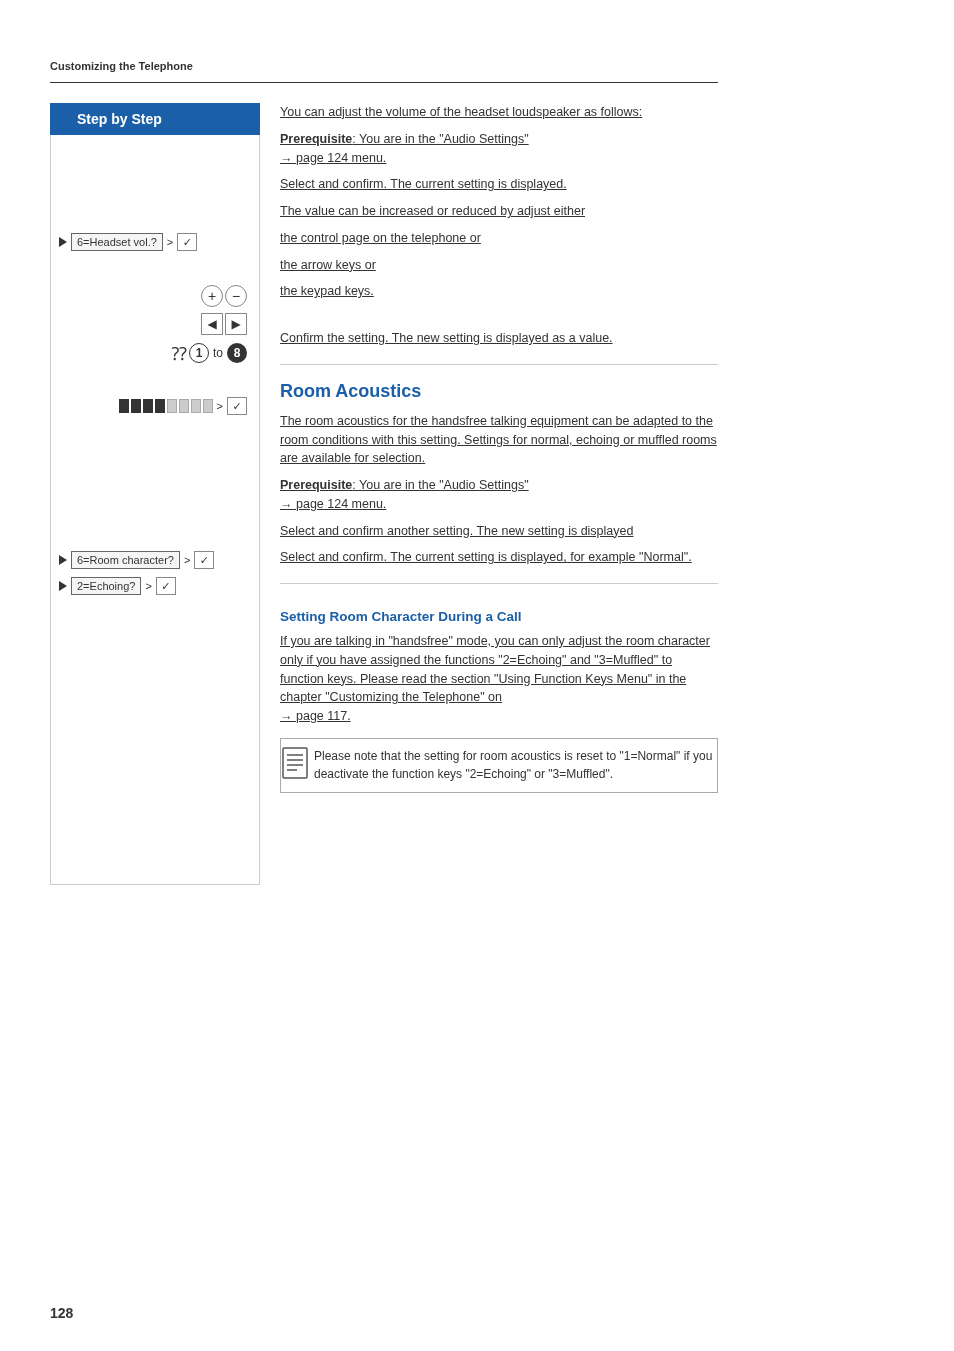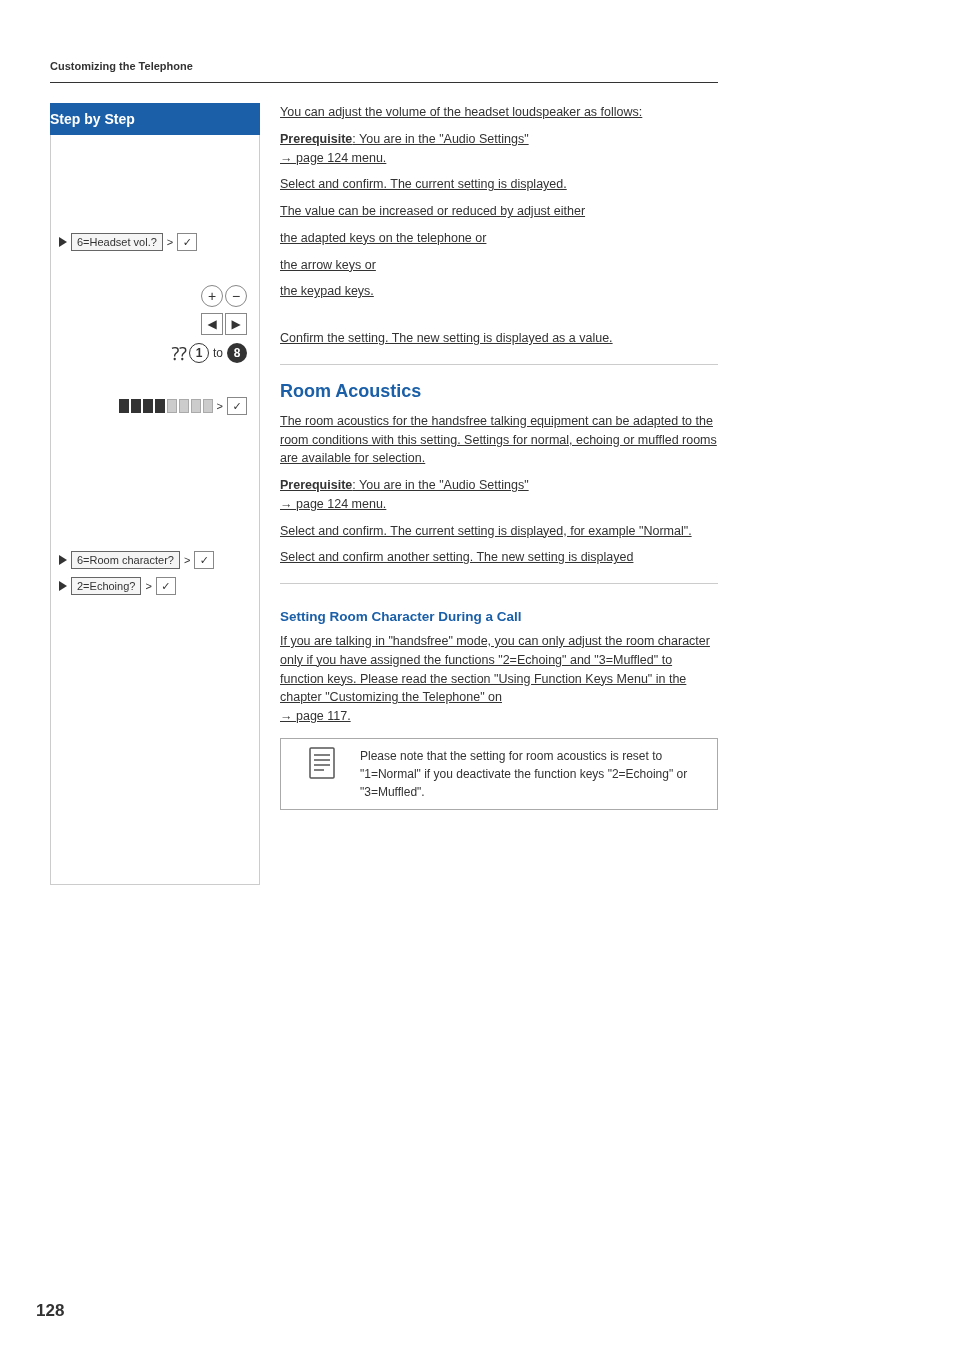--- a/index.html
+++ b/index.html
@@ -33,21 +33,21 @@
     }
     .right-column {
       flex: 1;
       padding-left: 20px;
     }
     .step-by-step-header {
       background: #1a5fa8;
       color: #fff;
       font-size: 14px;
       font-weight: bold;
-      padding: 8px 0;
+      padding: 8px 27px;
       display: inline-block;
       width: 100%;
       margin-bottom: 0;
     }
     .left-panel {
       border: 1px solid #ccc;
       border-top: none;
       min-height: 750px;
       padding: 10px 8px;
     }
@@ -187,41 +187,41 @@
     }
     .sub-heading {
       color: #1a5fa8;
       font-size: 13.5px;
       font-weight: bold;
       margin-bottom: 8px;
       margin-top: 25px;
     }
     .note-box {
       border: 1px solid #aaa;
-      padding: 8px 27px;
-      display: flex;
-      gap: 24px;
+      padding: 8px 0;
+      display: flex;
+      gap: 5px;
       margin-top: 12px;
       align-items: flex-start;
     }
     .note-icon {
       font-size: 20px;
       flex-shrink: 0;
       color: #555;
     }
     .note-text {
       font-size: 12px;
       line-height: 1.5;
       color: #333;
     }
     .page-number {
       position: absolute;
       bottom: 30px;
-      left: 36px;
-      font-size: 17px;
+      left: 50px;
+      font-size: 14px;
       font-weight: bold;
     }
     .top-rule {
       border: none;
       border-top: 1.5px solid #333;
       margin-bottom: 20px;
     }
     .spacer { height: 20px; }
     .spacer-lg { height: 40px; }
   </style>
@@ -317,41 +317,41 @@
 
       <p class="body-text">You can adjust the volume of the headset loudspeaker as follows:</p>
 
       <p class="body-text">
         <b>Prerequisite</b><span>: You are in the "Audio Settings"<br>→ page 124 menu.</span>
       </p>
 
       <p class="body-text">Select and confirm. The current setting is displayed.</p>
 
       <p class="body-text">The value can be increased or reduced by adjust either</p>
-      <p class="body-text">the adapted keys on the telephone or</p>
+      <p class="body-text">the control page on the telephone or</p>
       <p class="body-text">the arrow keys or</p>
       <p class="body-text">the keypad keys.</p>
 
       <div class="spacer"></div>
 
       <p class="body-text">Confirm the setting. The new setting is displayed as a value.</p>
 
       <hr class="section-divider">
 
       <div class="section-heading">Room Acoustics</div>
 
       <p class="body-text">The room acoustics for the handsfree talking equipment can be adapted to the room conditions with this setting. Settings for normal, echoing or muffled rooms are available for selection.</p>
 
       <p class="body-text">
         <b>Prerequisite</b><span>: You are in the "Audio Settings"<br>→ page 124 menu.</span>
       </p>
 
+      <p class="body-text">Select and confirm another setting. The new setting is displayed</p>
+
       <p class="body-text">Select and confirm. The current setting is displayed, for example "Normal".</p>
-
-      <p class="body-text">Select and confirm another setting. The new setting is displayed</p>
 
       <hr class="section-divider">
 
       <div class="sub-heading">Setting Room Character During a Call</div>
 
       <p class="body-text">If you are talking in "handsfree" mode, you can only adjust the room character only if you have assigned the functions "2=Echoing" and "3=Muffled" to function keys. Please read the section "Using Function Keys Menu" in the chapter "Customizing the Telephone" on<br>→ page 117.</p>
 
       <div class="note-box">
         <div class="note-icon">
           

